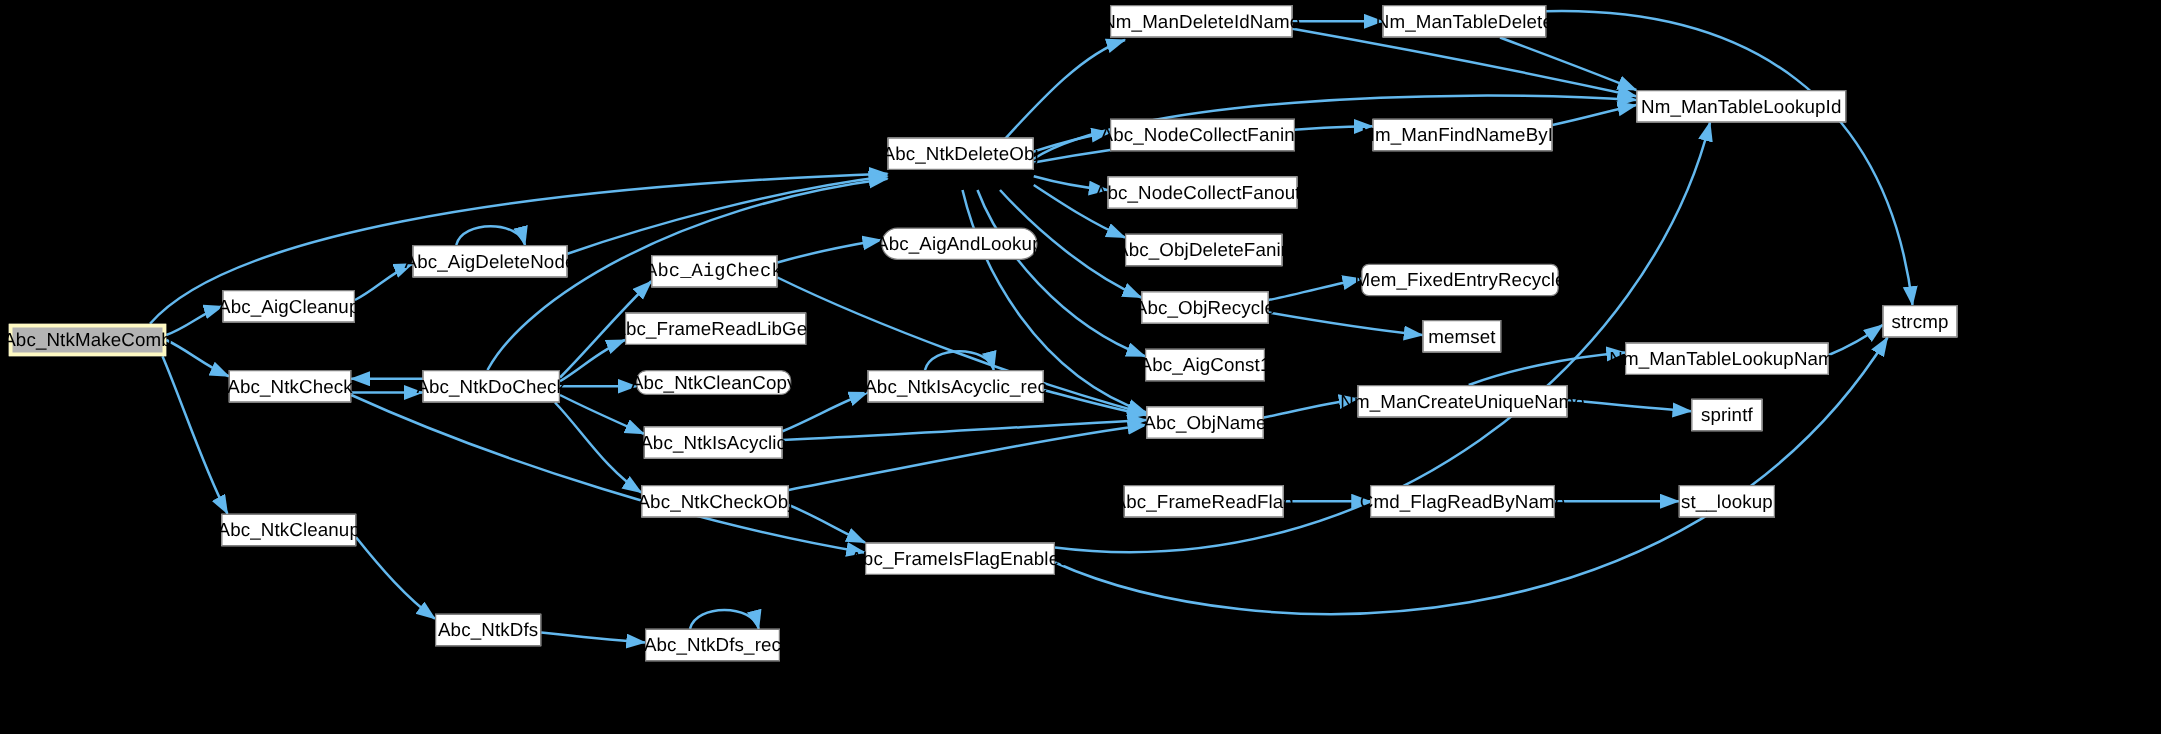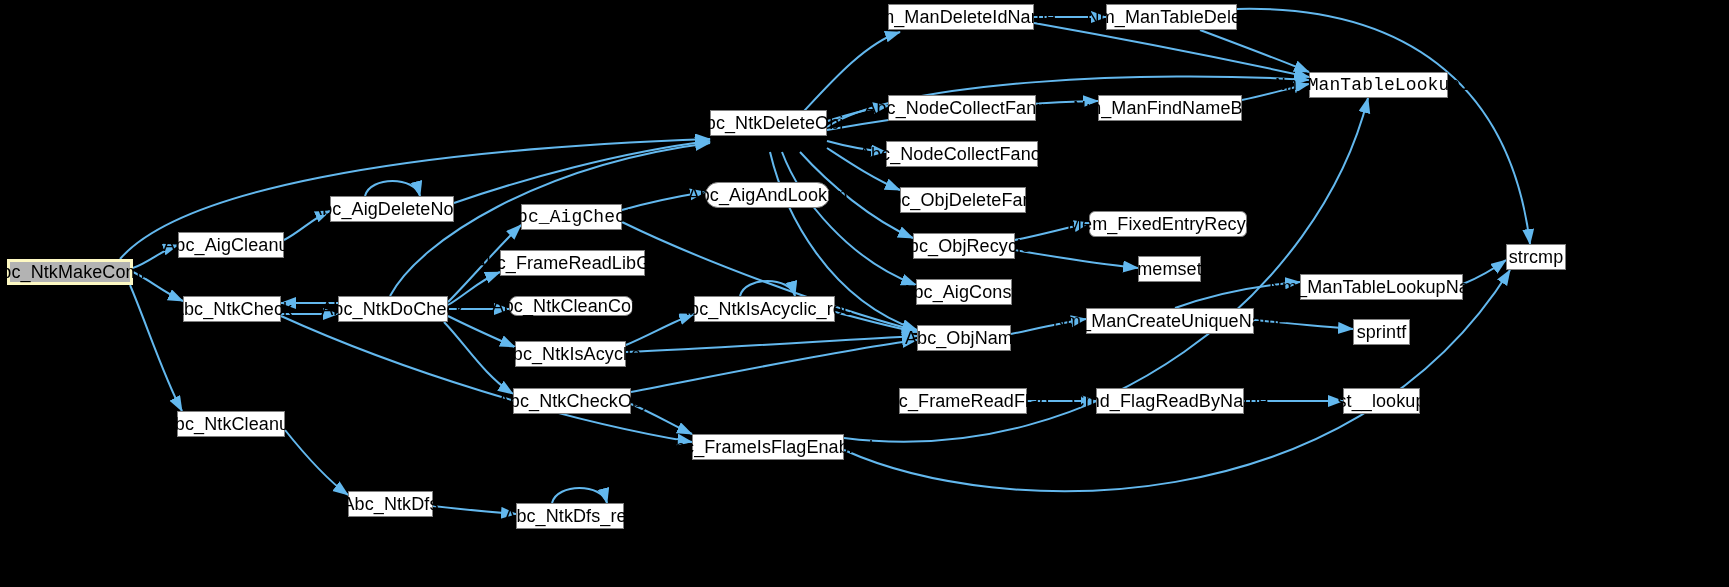--- a/index.html
+++ b/index.html
@@ -22,21 +22,21 @@
     width: 1729px;
     height: 587px;
     pointer-events: none;
   }
   .node {
     position: absolute;
     box-sizing: border-box;
     background: #ffffff;
     border: 1px solid #808080;
     color: #000000;
-    font-size: 18px;
+    font-size: 15px;
     line-height: 1;
     display: flex;
     align-items: center;
     justify-content: center;
     white-space: nowrap;
     letter-spacing: 0.1px;
   }
   .node.root {
     background: #b3b3b3;
     border: 3px solid #fef9c3;
@@ -131,19 +131,19 @@
       <div class="node" style="left: 913px; top: 233px; width: 102px; height: 26px;">Abc_ObjRecycle</div>
       <div class="node" style="left: 916px; top: 279px; width: 96px; height: 26px;">Abc_AigConst1</div>
       <div class="node" style="left: 917px; top: 325px; width: 94px; height: 26px;">Abc_ObjName</div>
       <div class="node" style="left: 899px; top: 388px; width: 128px; height: 26px;">Abc_FrameReadFlag</div>
       <div class="node" style="left: 1106px; top: 4px; width: 131px; height: 26px;">Nm_ManTableDelete</div>
       <div class="node" style="left: 1098px; top: 95px; width: 144px; height: 26px;">Nm_ManFindNameById</div>
       <div class="node" style="left: 1089px; top: 211px; width: 158px; height: 26px; border-radius: 6px;">Mem_FixedEntryRecycle</div>
       <div class="node" style="left: 1138px; top: 256px; width: 63px; height: 26px;">memset</div>
       <div class="node" style="left: 1086px; top: 308px; width: 168px; height: 26px;">Nm_ManCreateUniqueName</div>
       <div class="node" style="left: 1096px; top: 388px; width: 148px; height: 26px;">Cmd_FlagReadByName</div>
-      <div class="node" style="left: 1309px; top: 72px; width: 139px; height: 26px; font-family: Liberation Mono, monospace;">Nm_ManTableLookupId</div>
+      <div class="node" style="left: 1309px; top: 72px; width: 168px; height: 26px;">Nm_ManTableLookupId</div>
       <div class="node" style="left: 1300px; top: 274px; width: 163px; height: 26px;">Nm_ManTableLookupName</div>
       <div class="node" style="left: 1353px; top: 319px; width: 57px; height: 26px;">sprintf</div>
       <div class="node" style="left: 1343px; top: 388px; width: 77px; height: 26px;">st__lookup</div>
       <div class="node" style="left: 1506px; top: 244px; width: 60px; height: 26px;">strcmp</div>
     </div>
 </div>
 
 </body></html>

